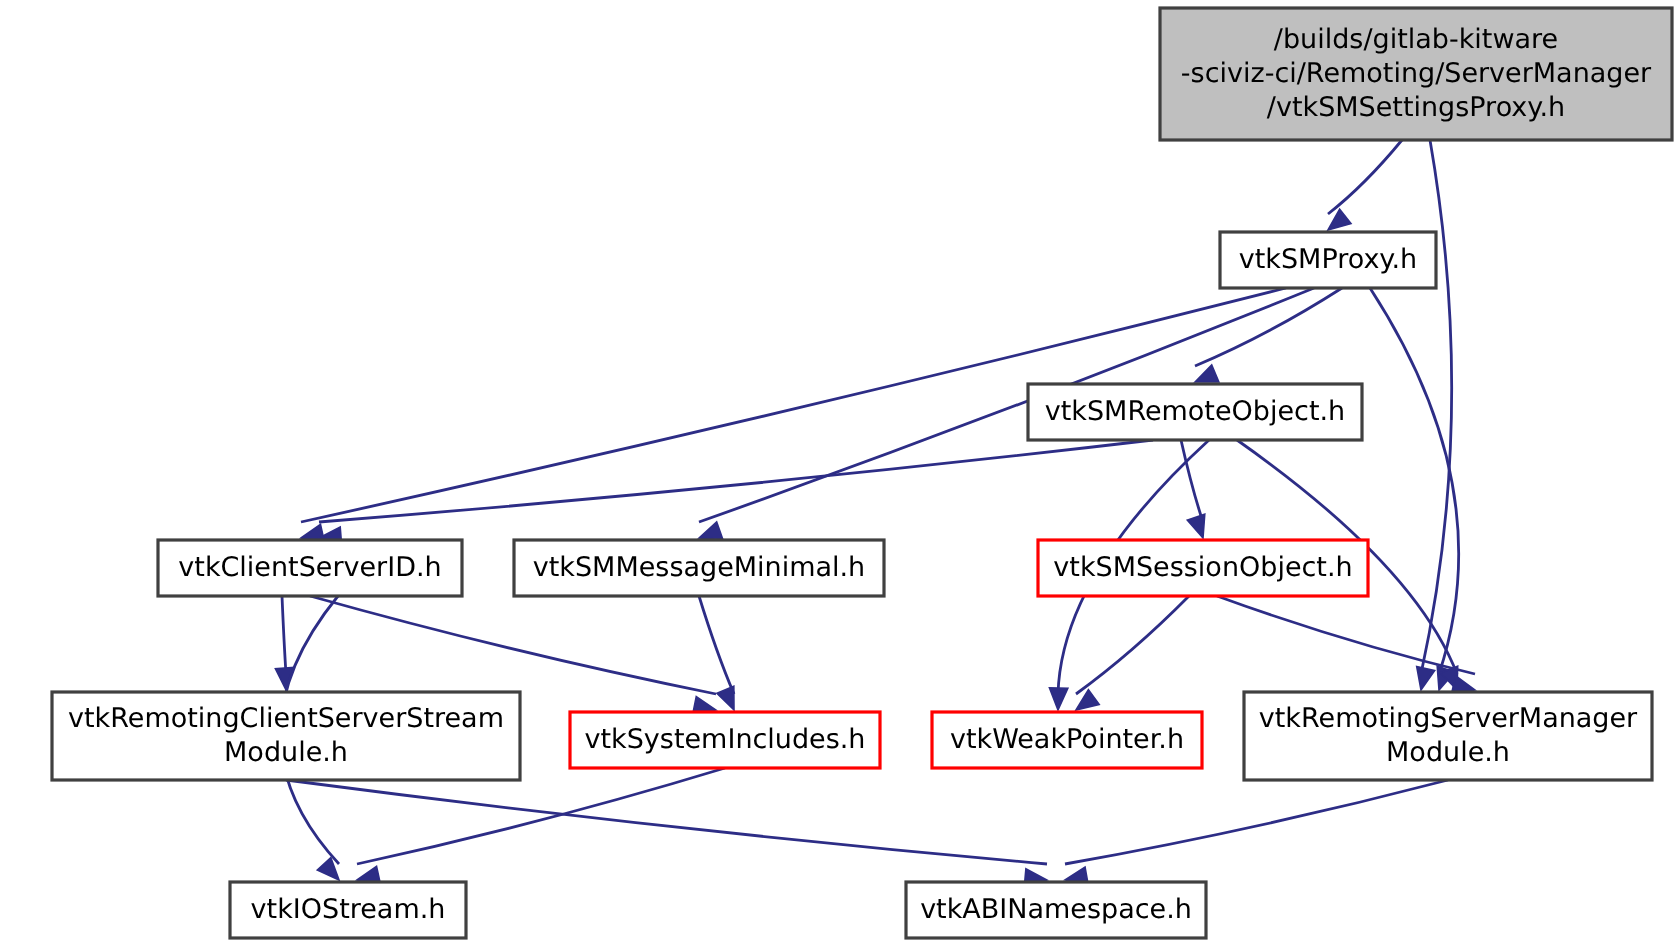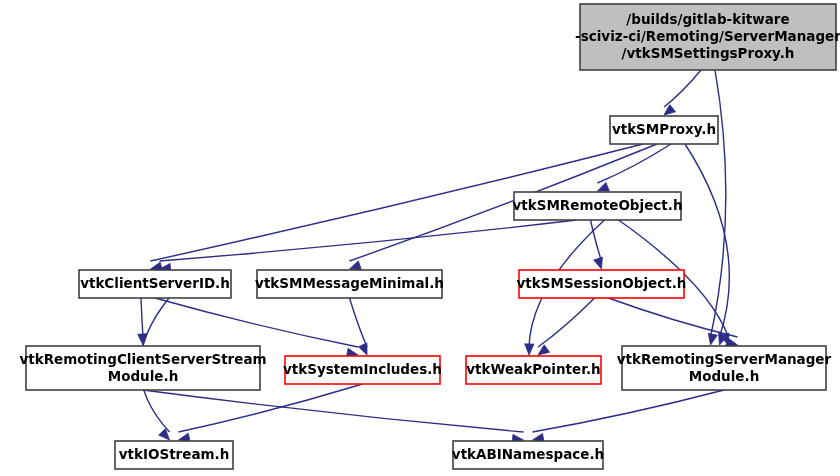--- a/index.html
+++ b/index.html
@@ -7,21 +7,20 @@
     padding: 0;
     background: #ffffff;
   }
   #graph-root {
     position: relative;
     width: 840px;
     height: 476px;
     background: #ffffff;
     font-family: "DejaVu Sans", "Liberation Sans", sans-serif;
     overflow: hidden;
-    font-weight: bold;
   }
   svg#graph-canvas {
     position: absolute;
     top: 0;
     left: 0;
     width: 840px;
     height: 476px;
   }
   .edge-path {
     fill: none;

